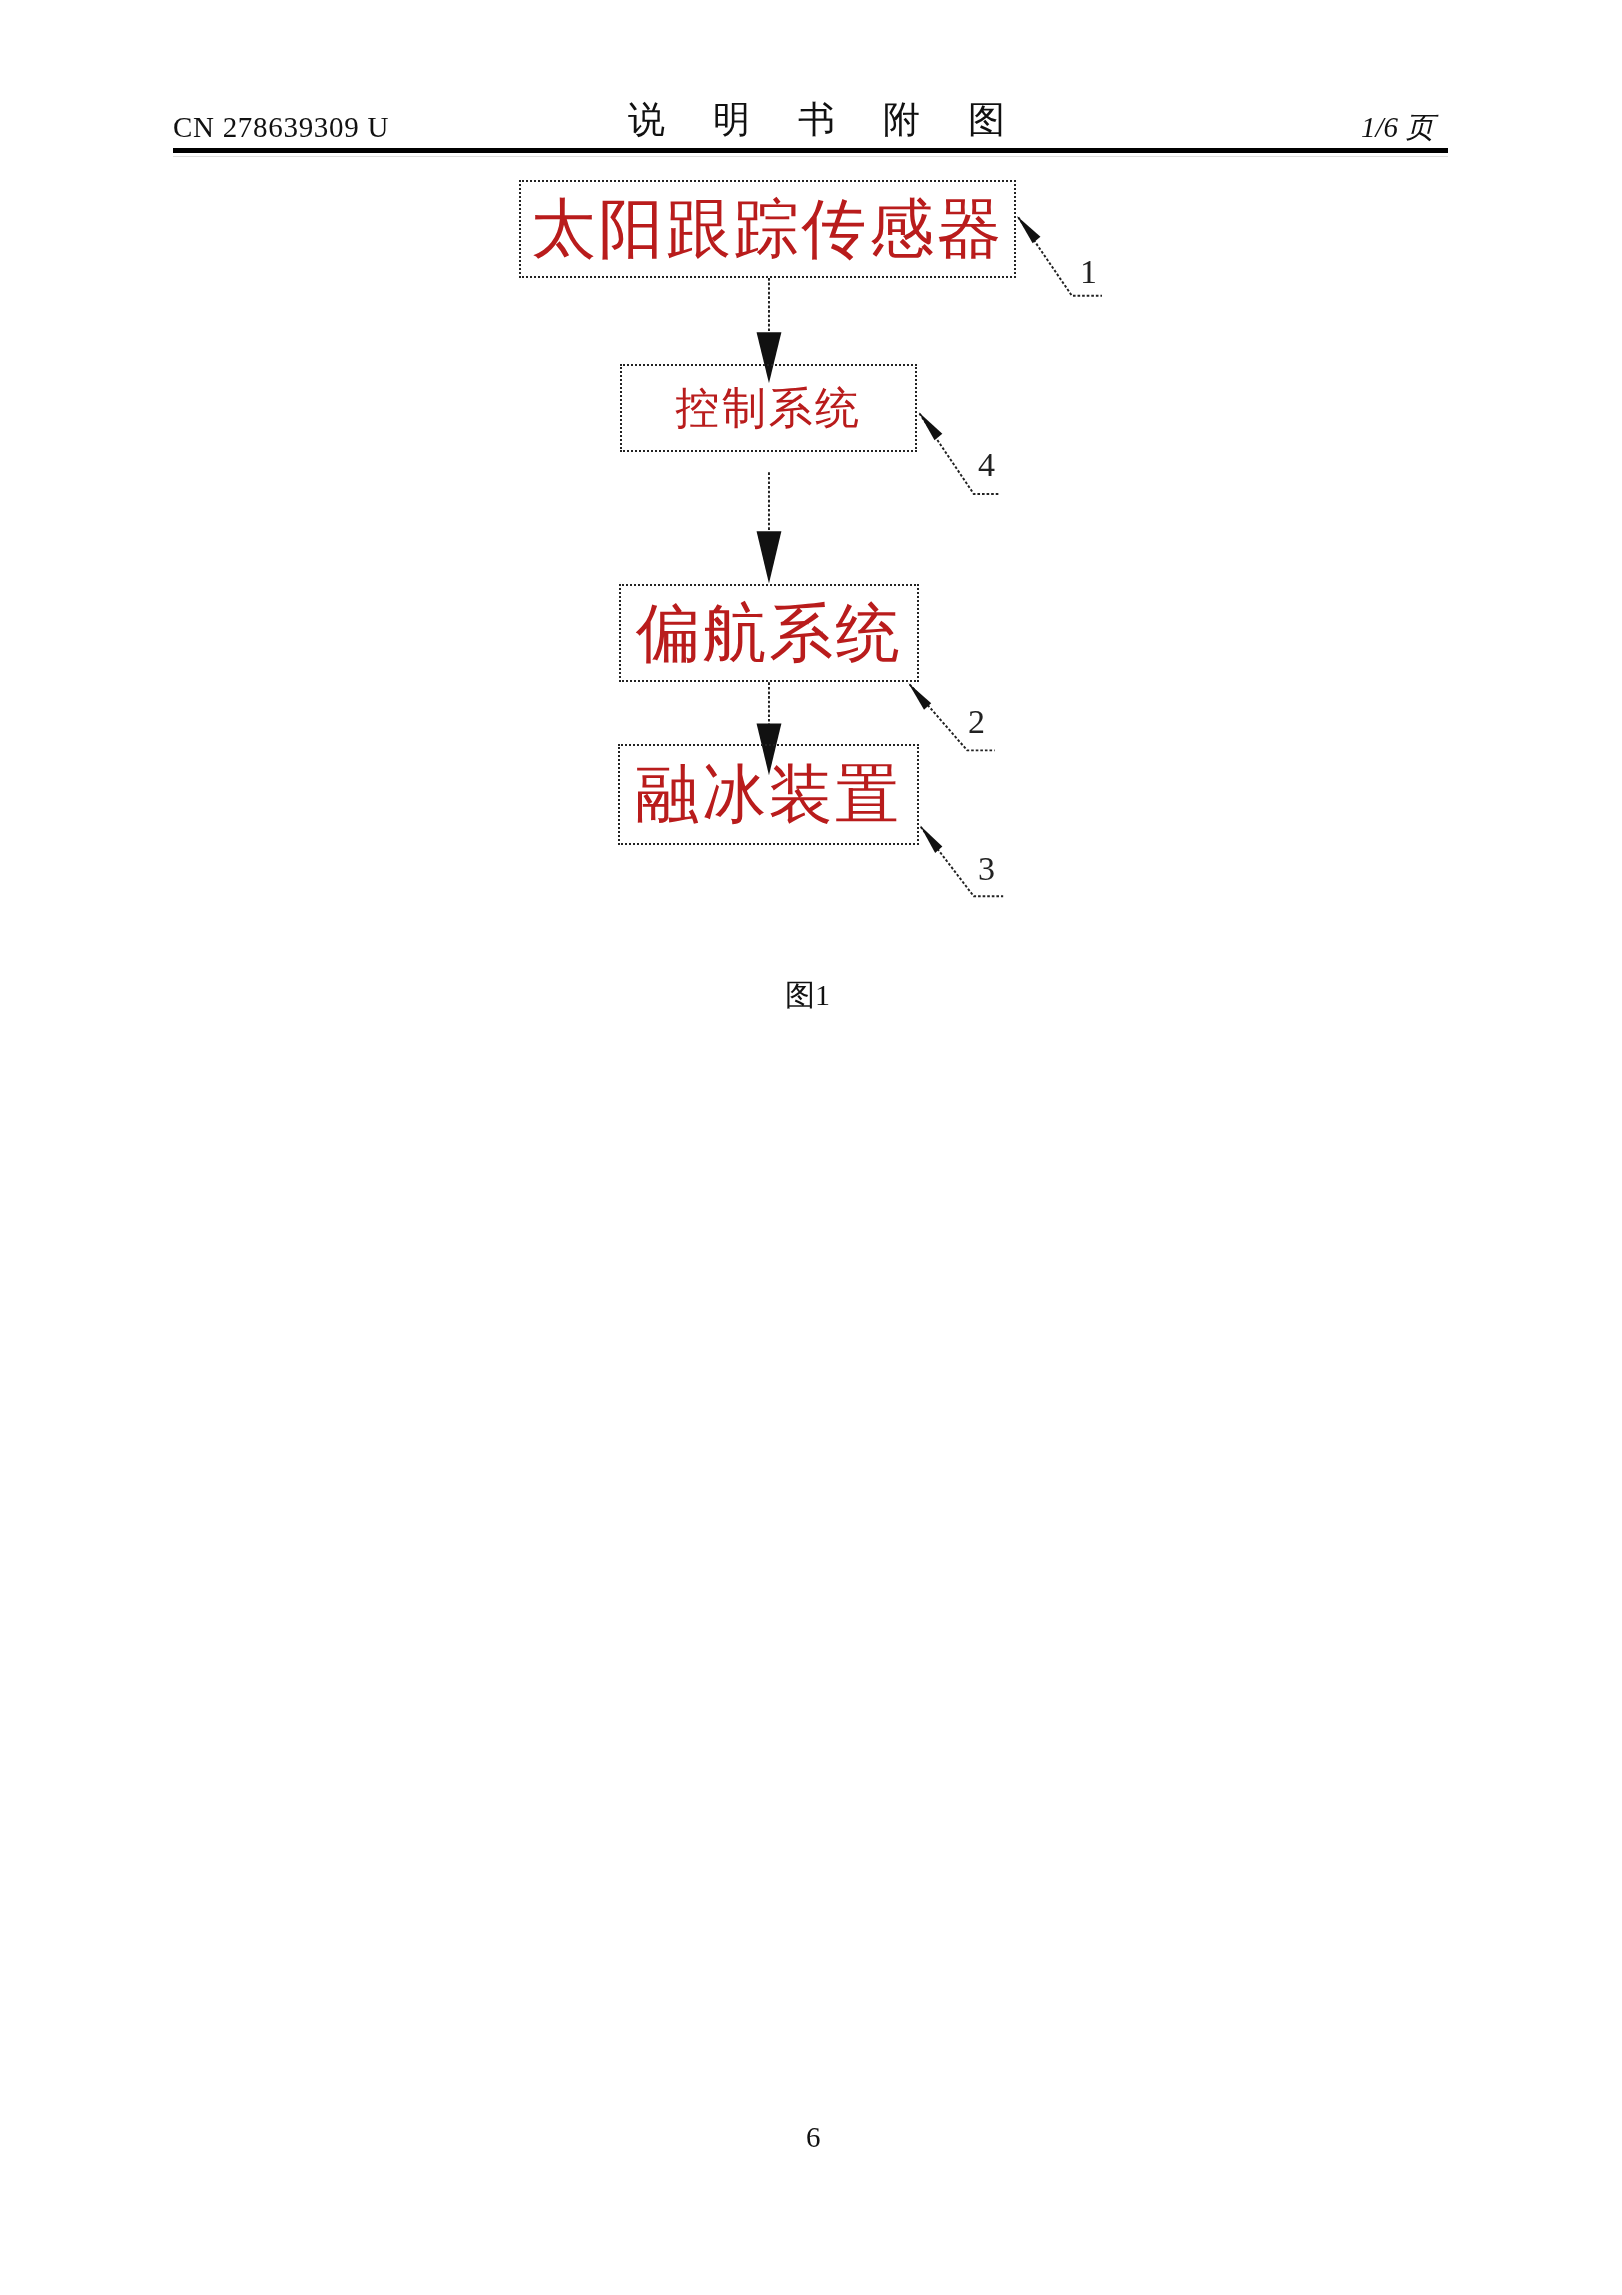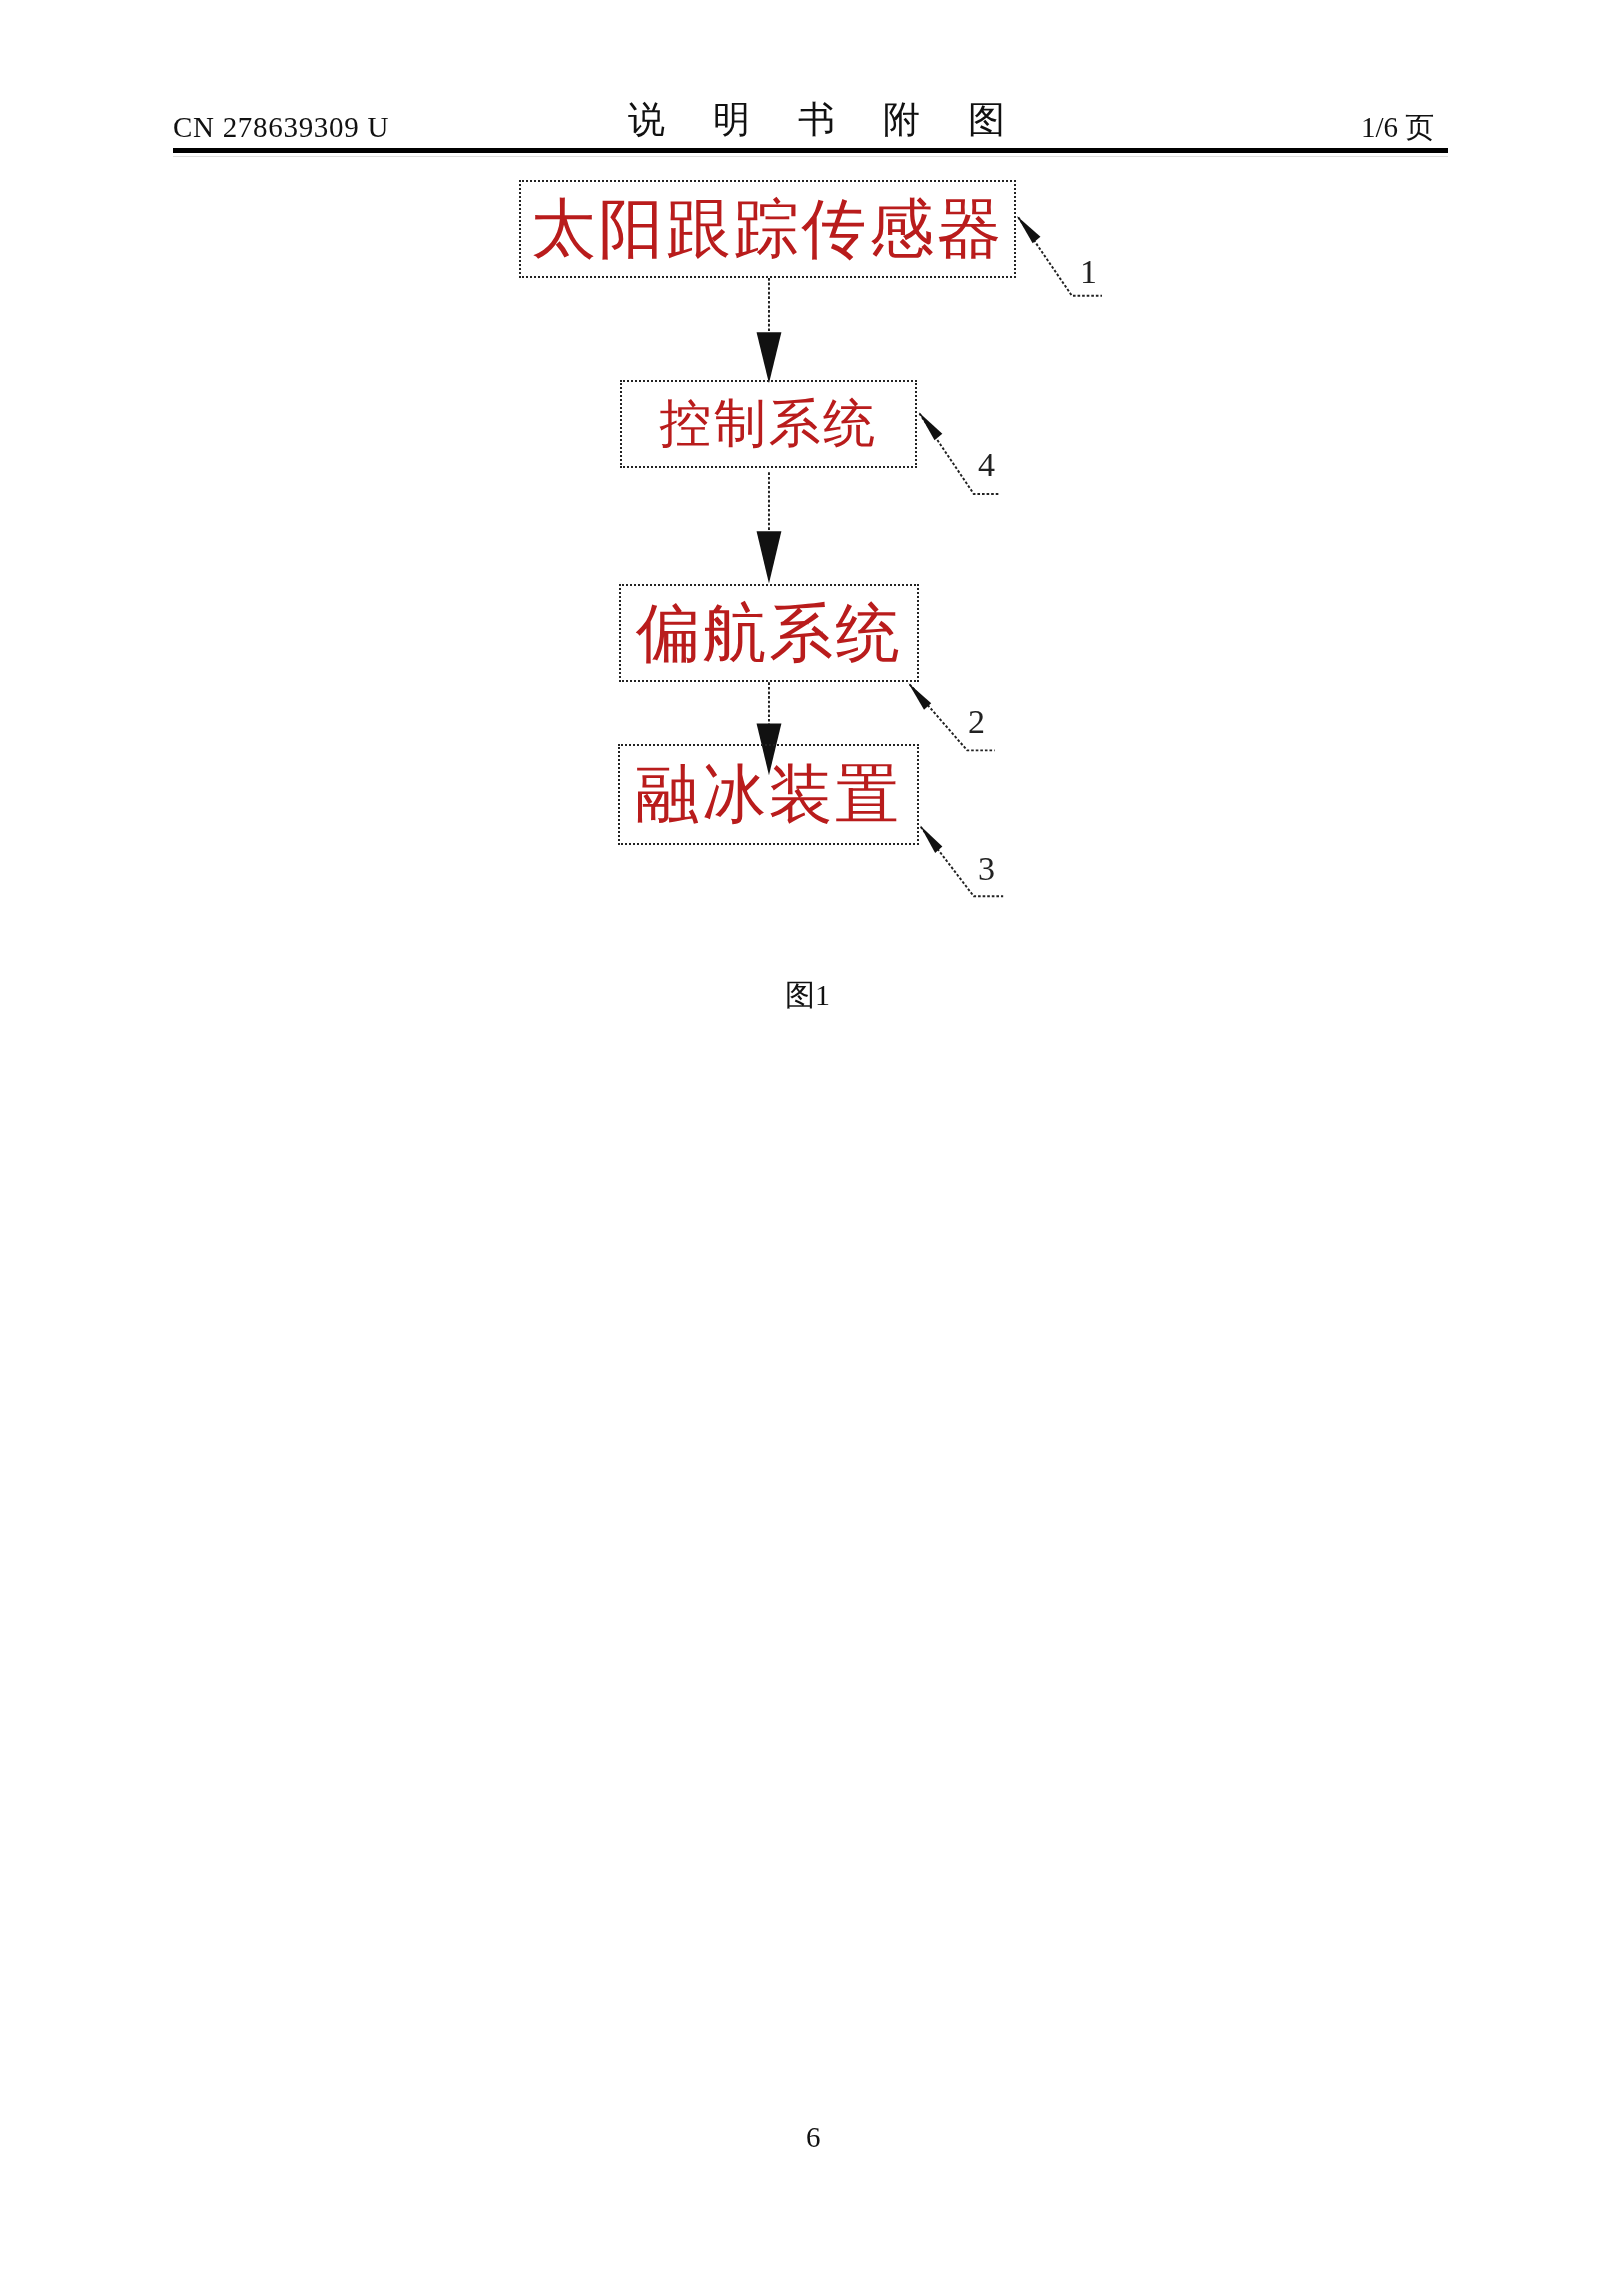--- a/index.html
+++ b/index.html
@@ -5,21 +5,21 @@
   html, body { margin: 0; padding: 0; background: #ffffff; }
   body { width: 1623px; height: 2295px; position: relative; overflow: hidden;
          font-family: "DejaVu Serif", serif; color: #111; }
   .abs { position: absolute; }
   .hdr-left { left: 173px; top: 111px; font-family: "Liberation Serif", serif; font-size: 29px;
               line-height: 33px; letter-spacing: 0.7px; white-space: nowrap; }
   .hdr-title { left: 628px; top: 97px; width: 366px; font-family: "DejaVu Sans", sans-serif;
                font-size: 37px; line-height: 46px; white-space: nowrap; text-align: left; }
   .hdr-title span { display: inline-block; width: 85px; }
   .hdr-right { left: 1361px; top: 111px; font-family: "Liberation Serif", serif; font-size: 29px;
-               line-height: 33px; white-space: nowrap; }
+               line-height: 33px; white-space: nowrap; font-style: italic; }
   .rule { left: 173px; top: 148px; width: 1275px; height: 4.6px; background: #000; }
   .rule-thin { left: 173px; top: 156px; width: 1275px; height: 0.7px; background: #ddd; }
   .box { position: absolute; border: 2.6px dotted #222; box-sizing: border-box; display: flex;
          align-items: center; justify-content: center; font-family: "DejaVu Sans", sans-serif;
          color: #b91c1c; white-space: nowrap; }
   .box .lbl { letter-spacing: 2.6px; }
   svg.overlay { position: absolute; left: 0; top: 0; }
   .ref { position: absolute; font-family: "Liberation Serif", serif; font-size: 34px; line-height: 34px; color: #222; }
   .caption { left: 785px; top: 975px; font-family: Liberation Serif, serif; font-size: 30px; line-height: 39px; white-space: nowrap; }
   .pagenum { left: 806px; top: 2121px; font-family: "Liberation Serif", serif; font-size: 29px; line-height: 33px; }
@@ -56,21 +56,21 @@
     <polygon points="1554,330 1590,362 1578,372"></polygon>
     <polygon points="1404,630 1440,663 1428,673"></polygon>
     <polygon points="1388,1044 1423,1075 1412,1085"></polygon>
     <polygon points="1406,1262 1440,1294 1429,1304"></polygon>
   </g>
 </svg>
 
 <div class="box" style="left:519px; top:180px; width:497px; height:98px; font-size:65px;">
   <span class="lbl">太阳跟踪传感器</span>
 </div>
-<div class="box" style="left:620px; top:380px; width:297px; height:88px; font-size:52px;justify-content:center;">
+<div class="box" style="left:620px; top:364px; width:297px; height:88px; font-size:44px;justify-content:center;">
   <span class="lbl">控制系统</span>
 </div>
 <div class="box" style="left:619px; top:584px; width:300px; height:98px; font-size:64px;">
   <span class="lbl">偏航系统</span>
 </div>
 <div class="box" style="left:618px; top:744px; width:301px; height:101px; font-size:64px;">
   <span class="lbl">融冰装置</span>
 </div>
 
 <div class="ref" style="left:1080px; top:255px;">1</div>

